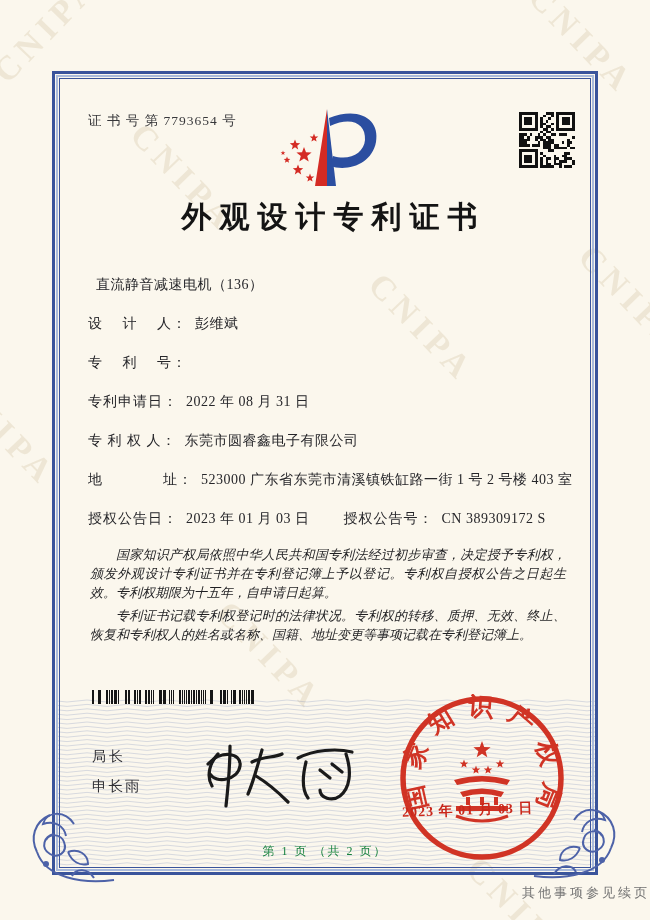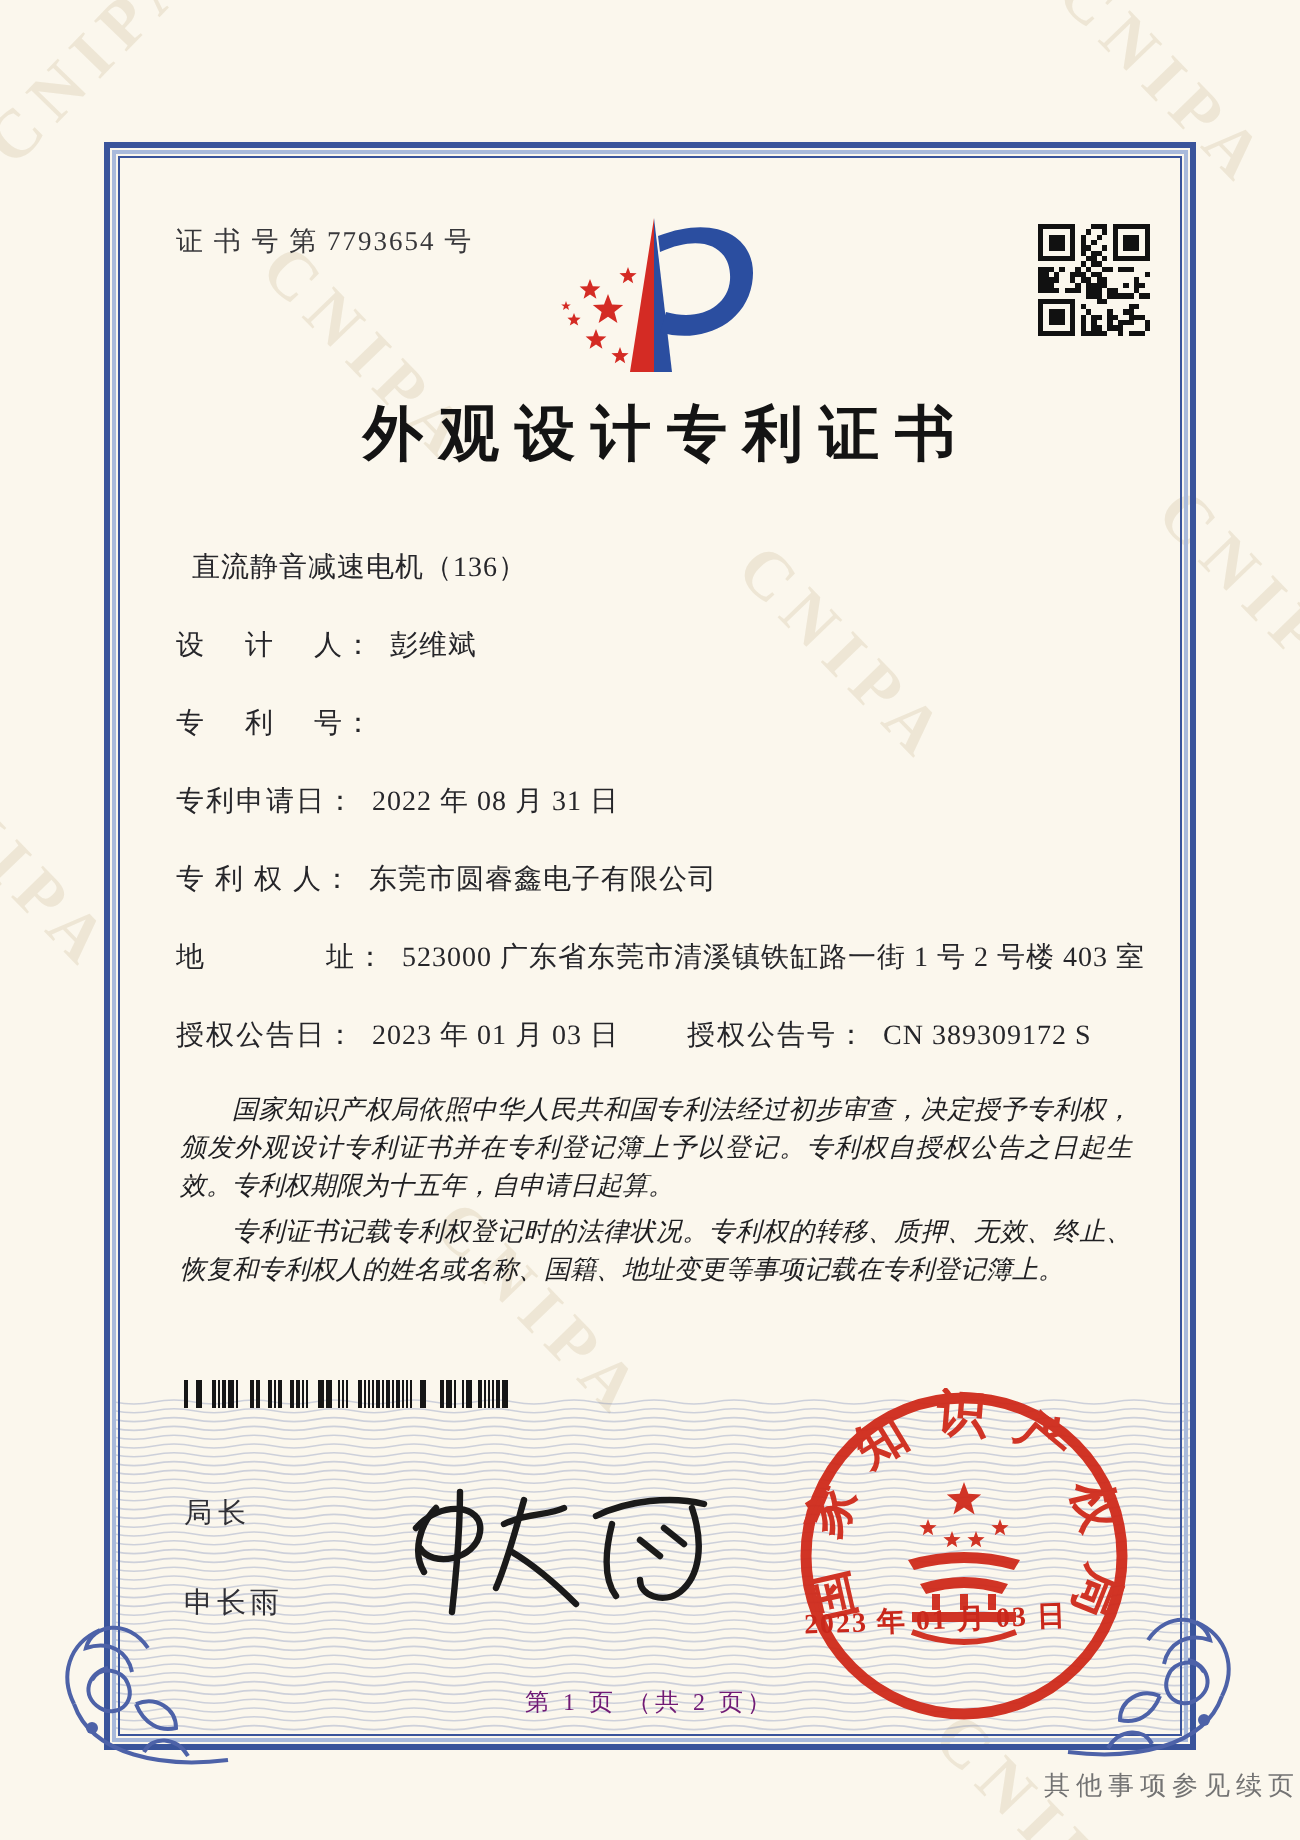--- a/index.html
+++ b/index.html
@@ -46,31 +46,31 @@
   .paras{position:absolute;left:86px;top:541px;width:484px;font-size:13px;
          line-height:19px;color:#1f1f22;text-align:justify;font-style:italic;}
   .paras p{margin:4px;text-indent:2em;}
 
   .barcode{position:absolute;left:92px;top:690px;width:164px;height:14px;}
 
   .guilloche{position:absolute;left:57px;top:698px;width:538px;height:171px;z-index:1;}
 
   .issuer{position:absolute;left:92px;top:748px;z-index:3;}
   .issuer-title{font-size:14px;color:#303036;letter-spacing:3px;}
-  .issuer-name{font-size:14.5px;color:#303036;letter-spacing:2px;margin-top:26px;}
+  .issuer-name{font-size:14.5px;color:#303036;letter-spacing:2px;margin-top:11px;}
 
   .signature{position:absolute;left:190px;top:736px;width:175px;height:78px;z-index:3;}
 
   .seal{position:absolute;left:398px;top:694px;width:168px;height:168px;z-index:3;opacity:.95;}
   .seal-date{position:absolute;left:402px;top:801px;width:160px;z-index:4;
              color:#c9271b;font-size:14px;font-weight:bold;letter-spacing:1px;
              transform:rotate(-2deg);white-space:nowrap;}
 
   .footer-page{position:absolute;left:0;right:0;top:843px;text-align:center;
-               font-size:12px;letter-spacing:2px;color:#701a75;z-index:3;}
+               font-size:12px;letter-spacing:2px;color:#15803d;z-index:3;}
   .note{position:absolute;left:0;right:0;top:884px;text-align:right;
         font-size:13px;letter-spacing:3px;color:#737373;}
 
   .ornament{position:absolute;width:92px;height:80px;z-index:3;}
   .orn-left{left:24px;top:804px;}
   .orn-right{left:532px;top:800px;transform:scaleX(-1);}
 </style>
 </head>
 <body>
 

